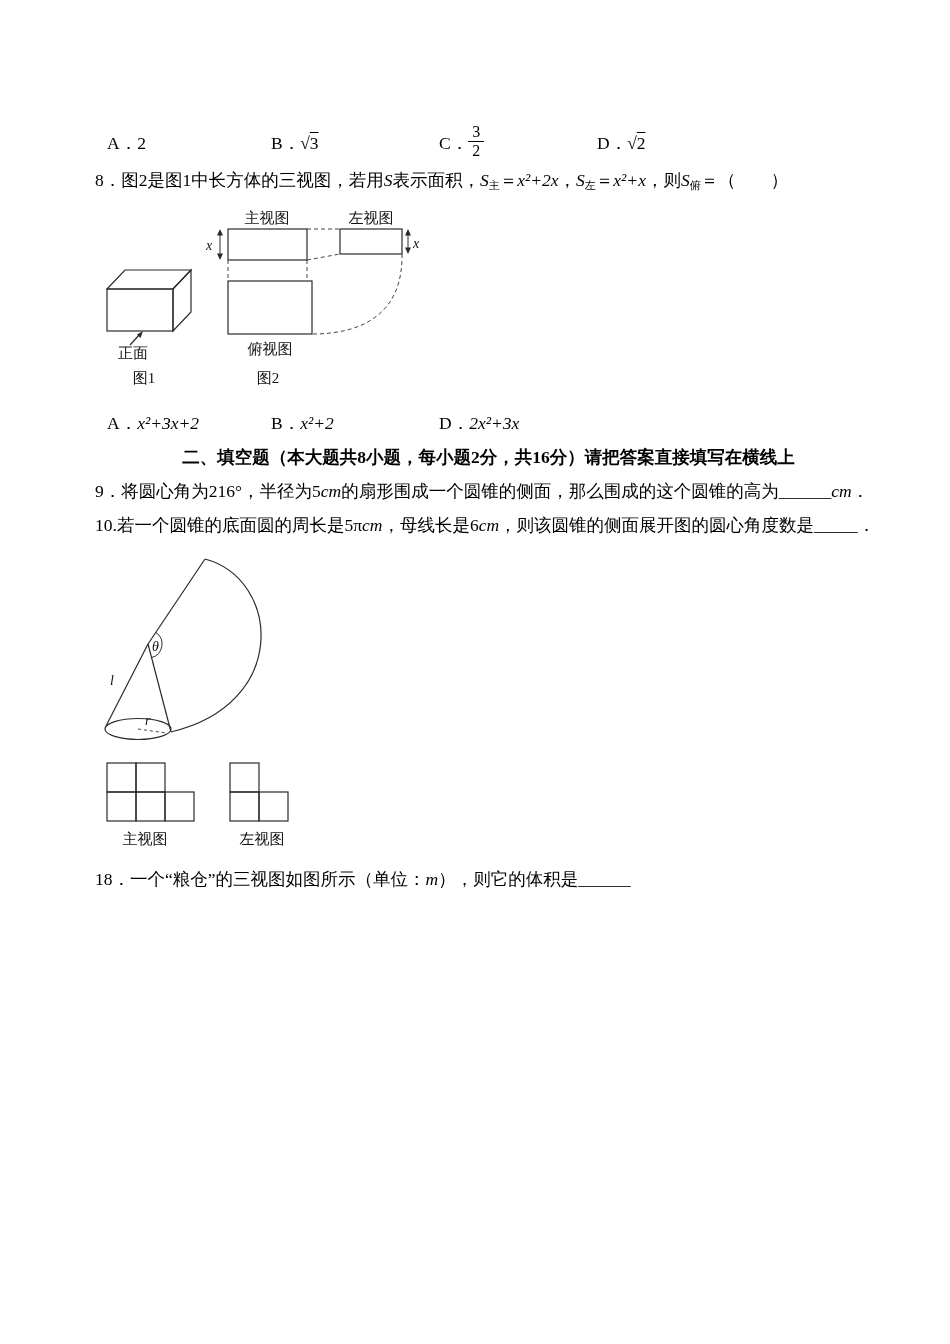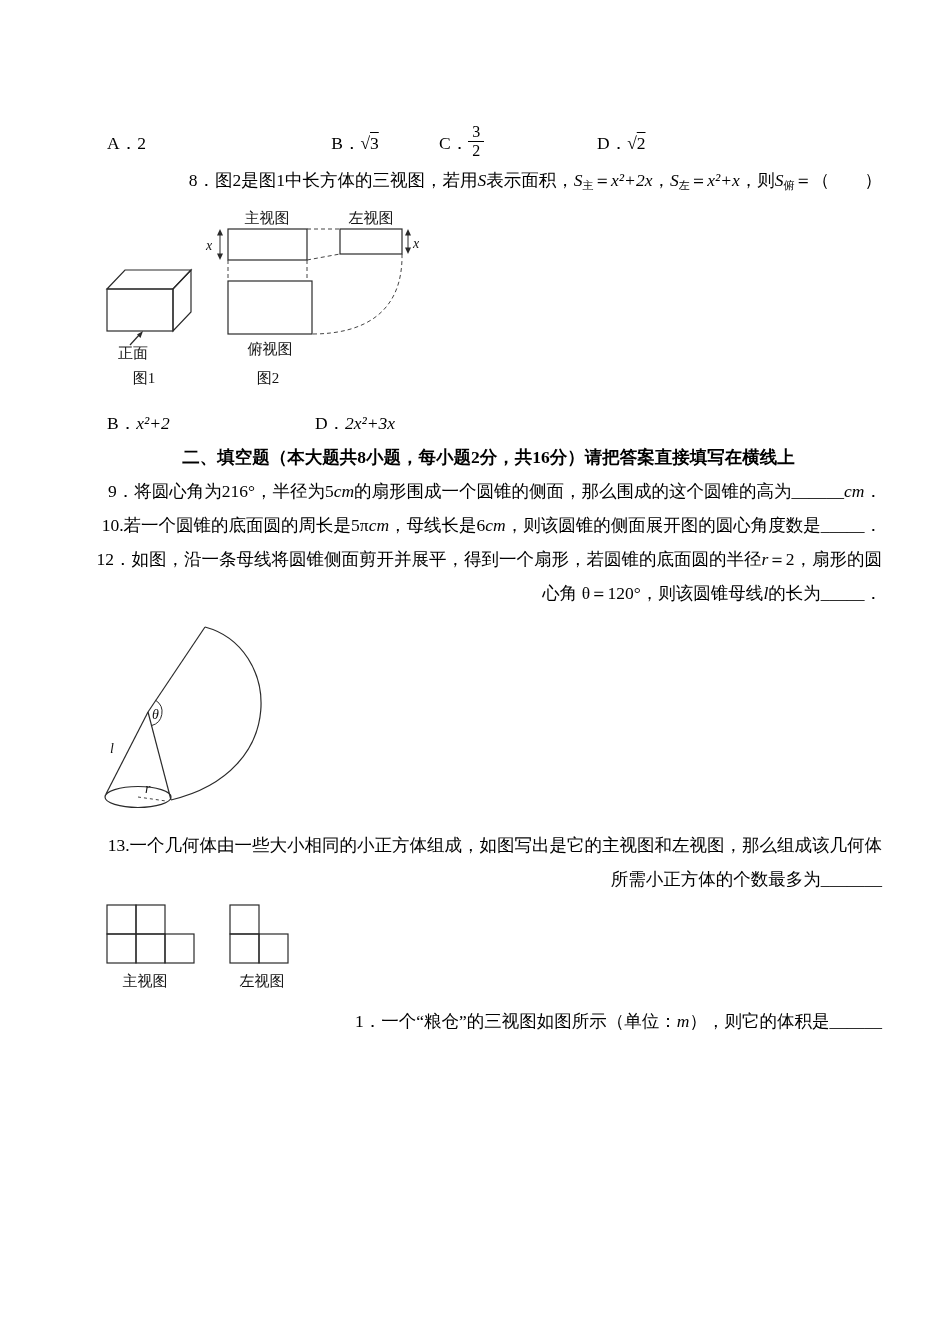--- a/index.html
+++ b/index.html
@@ -7,28 +7,28 @@
   .page {
     position: relative;
     width: 950px; height: 1344px;
     background: #ffffff;
     padding: 126px 68px 1px 95px;
     font-family: "Liberation Serif", "DejaVu Serif", serif;
     font-size: 17.5px; line-height: 34px; color: #000;
     overflow: hidden;
   }
   p.q { margin: 0; }
-  .hang { padding-left: 33px; text-indent: -33px; text-align: right; }
+  .hang { padding-left: 33px; text-indent: -33px; }
   .sec { font-weight: bold; text-align: center; }
   .it { font-style: italic; }
   .math { font-style: italic; }
   .sbs { font-size: 11px; vertical-align: -3px; font-style: normal; }
   .opts { display: flex; padding-left: 12px; }
   .opt { flex: 0 0 auto; width: 164px; }
-  .opt:nth-child(2) { width: 168px; text-align: center; }
+  .opt:nth-child(2) { width: 168px; }
   .opt:nth-child(3) { width: 158px; }
   .opt:nth-child(4) { width: auto; }
   .rad .radicand { text-decoration: overline; }
   .frac {
     display: inline-block; vertical-align: middle; text-align: center;
     line-height: 1.05; font-size: 16px; position: relative; top: -3px;
   }
   .frac .num { display: block; border-bottom: 1.2px solid #000; padding: 0 4px 1px; }
   .frac .den { display: block; padding-top: 1px; }
   .fig { display: block; }
@@ -83,62 +83,61 @@
     <text class="mi" x="106" y="42">x</text>
     <line x1="308" y1="23" x2="308" y2="44" stroke="#2a2a2a" stroke-width="1"></line>
     <polygon points="308,21 305,27.5 311,27.5" fill="#2a2a2a"></polygon>
     <polygon points="308,46 305,39.5 311,39.5" fill="#2a2a2a"></polygon>
     <text class="mi" x="313" y="40">x</text>
     <text x="170" y="146" text-anchor="middle">俯视图</text>
     <text x="168" y="175" text-anchor="middle">图2</text>
   </svg>
 
   <div class="opts">
+    <span class="opt"><span>A．</span><span class="math">x²+3x+2</span></span>
     <span class="opt"><span>B．</span><span class="math">x²+2</span></span>
     <span class="opt"><span>D．</span><span class="math">2x²+3x</span></span>
   </div>
 
   <p class="q sec">二、填空题（本大题共8小题，每小题2分，共16分）请把答案直接填写在横线上</p>
 
   <p class="q hang"><span>9．将圆心角为216°，半径为5</span><span class="it">cm</span><span>的扇形围成一个圆锥的侧面，那么围成的这个圆锥的高为______</span><span class="it">cm</span><span>．</span></p>
 
   <p class="q hang"><span>10.若一个圆锥的底面圆的周长是5π</span><span class="it">cm</span><span>，母线长是6</span><span class="it">cm</span><span>，则该圆锥的侧面展开图的圆心角度数是_____．</span></p>
 
 
-  <p class="q hang"><span>12．如图，沿一条母线将圆锥侧面剪开并展平，得到一个扇形，若圆锥的底面圆的半径</span><span class="it">r</span><span>＝2，扇形的圆心角 θ＝120°，则该圆锥母线</span><span class="it">l</span><span>的长为_____．</span></p>
 
   <svg class="fig fig-q12" width="200" height="200" viewBox="0 0 200 200">
     <g stroke="#2a2a2a" fill="none" stroke-width="1.2">
       <path d="M105,5 C180,25 190,150 71,178"></path>
       <line x1="48" y1="90" x2="105" y2="5"></line>
       <line x1="48" y1="90" x2="71" y2="178"></line>
       <line x1="48" y1="90" x2="6" y2="172"></line>
       <ellipse cx="38" cy="175" rx="33" ry="10.5"></ellipse>
       <path d="M55.8,78.4 A14,14 0 0 1 51.5,103.6" stroke-width="1"></path>
     </g>
     <line x1="38" y1="175" x2="66" y2="179" stroke="#444" stroke-width="1" stroke-dasharray="3 3"></line>
     <text class="mi" x="52" y="97">θ</text>
     <text class="mi" x="10" y="131">l</text>
     <text class="mi" x="45" y="171">r</text>
   </svg>
 
-  <p class="q hang"><span>13.一个几何体由一些大小相同的小正方体组成，如图写出是它的主视图和左视图，那么组成该几何体所需小正方体的个数最多为_______</span></p>
 
   <svg class="fig fig-q13" width="310" height="92" viewBox="0 0 310 92">
     <g stroke="#2a2a2a" fill="none" stroke-width="1.2">
       <rect x="1" y="1" width="29" height="29"></rect>
       <rect x="30" y="1" width="29" height="29"></rect>
       <rect x="1" y="30" width="29" height="29"></rect>
       <rect x="30" y="30" width="29" height="29"></rect>
       <rect x="59" y="30" width="29" height="29"></rect>
     </g>
     <g stroke="#2a2a2a" fill="none" stroke-width="1.2">
       <rect x="124" y="1" width="29" height="29"></rect>
       <rect x="124" y="30" width="29" height="29"></rect>
       <rect x="153" y="30" width="29" height="29"></rect>
     </g>
     <text x="39" y="82" text-anchor="middle">主视图</text>
     <text x="156" y="82" text-anchor="middle">左视图</text>
   </svg>
 
-  <p class="q hang"><span>1．一个“粮仓”的三视图如图所示（单位：</span><span class="it">m</span><span>），则它的体积是______</span></p>
+  <p class="q hang"><span>18．一个“粮仓”的三视图如图所示（单位：</span><span class="it">m</span><span>），则它的体积是______</span></p>
 
 </div>
 
 </body></html>

